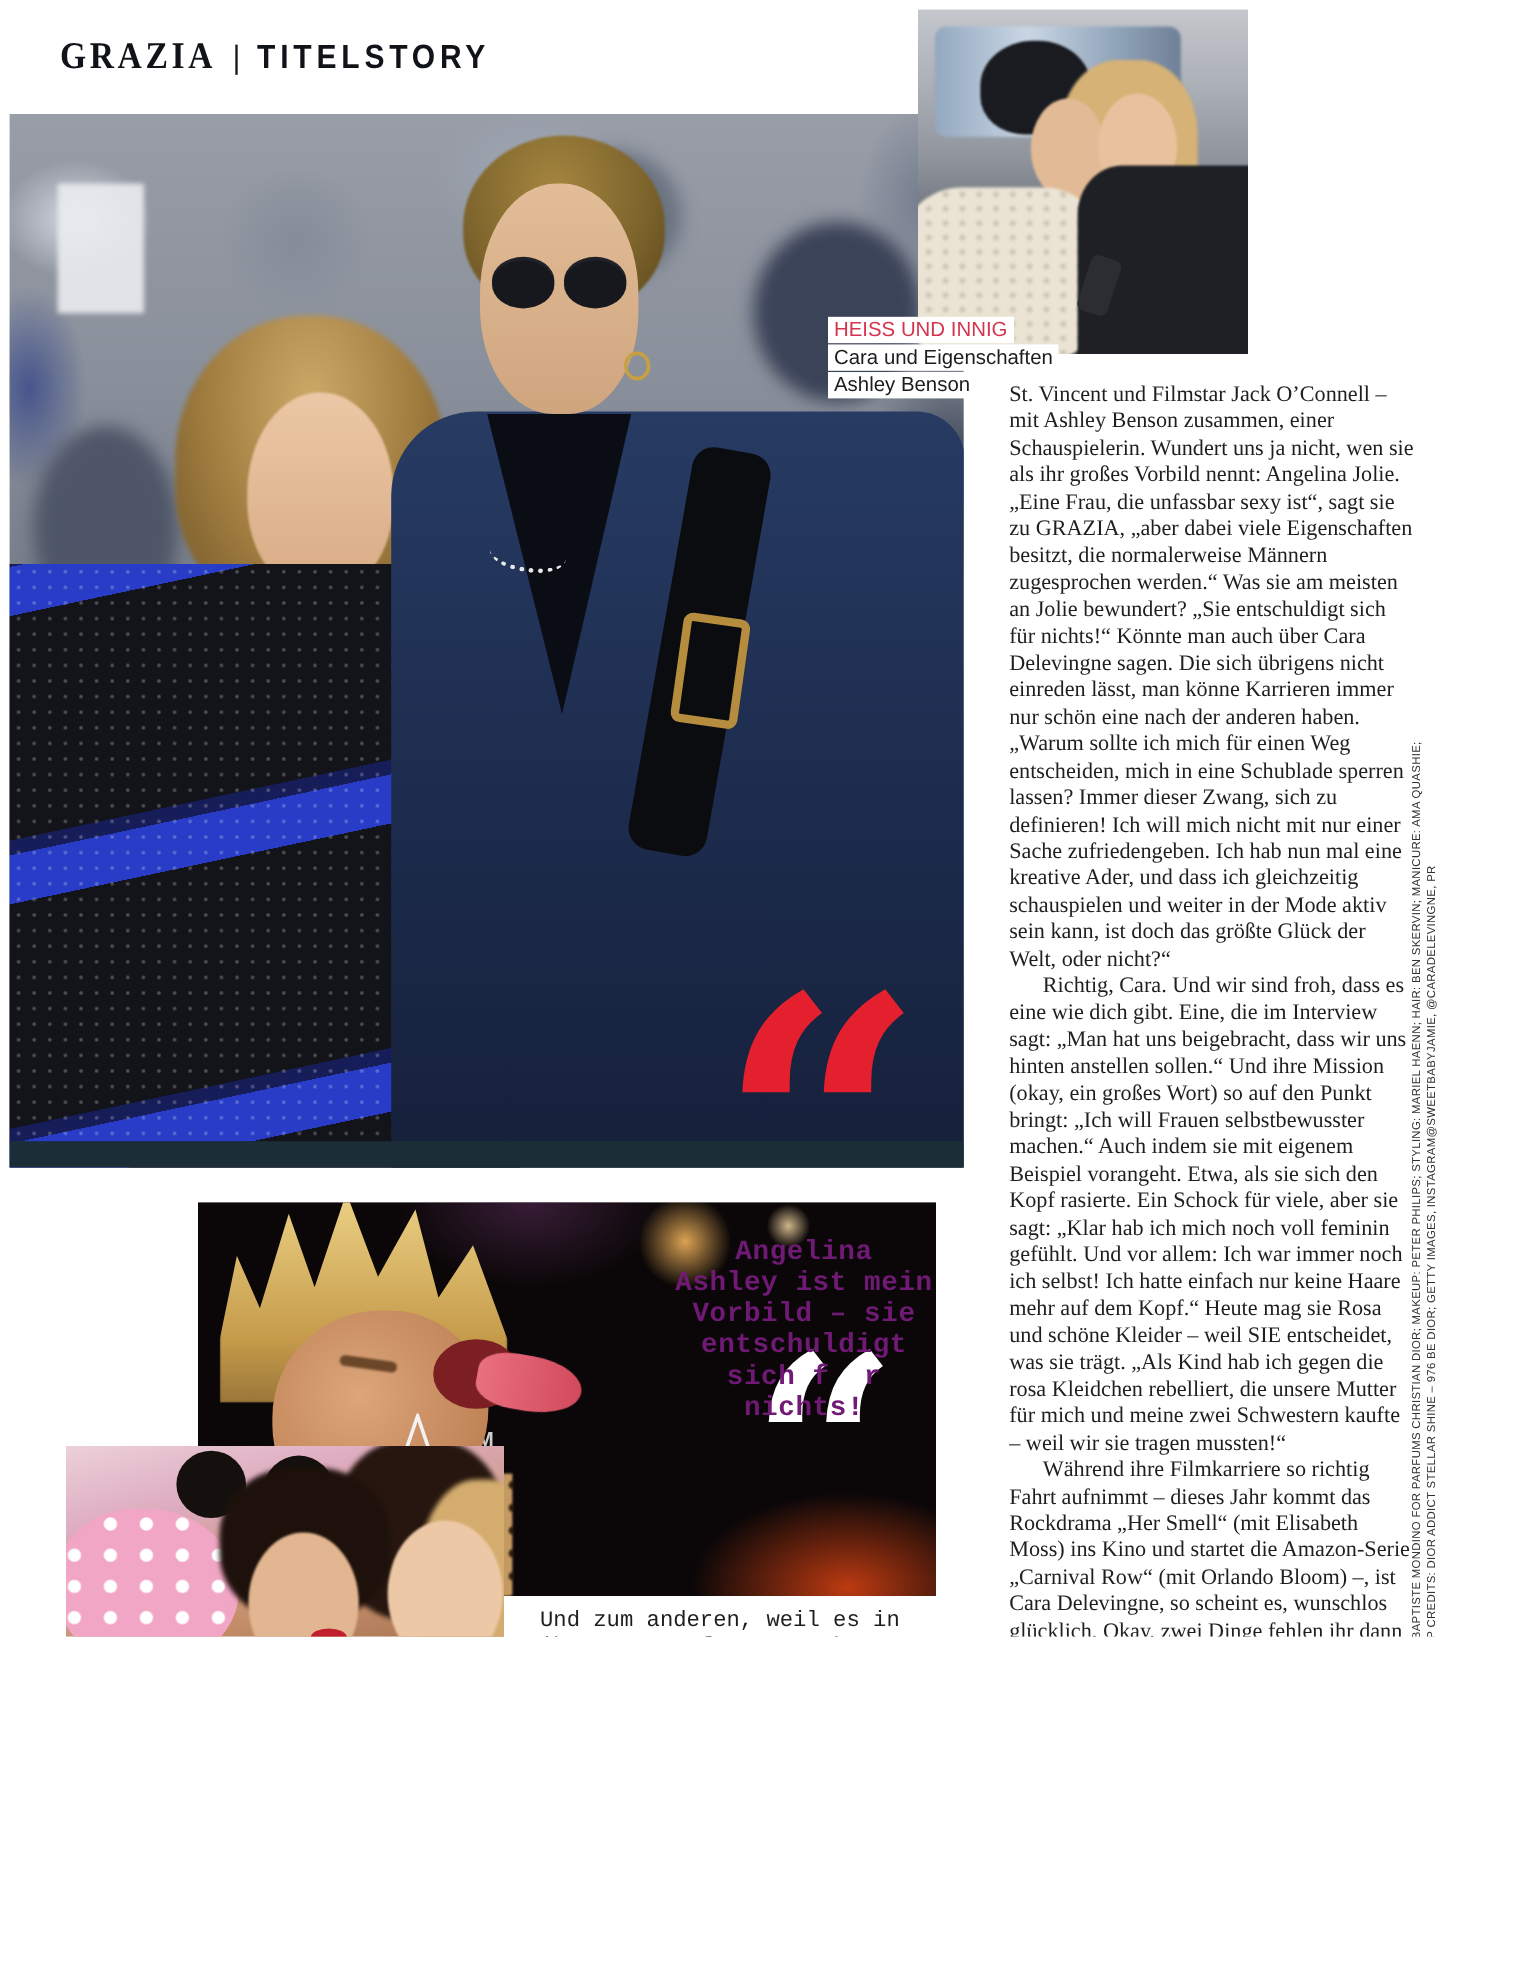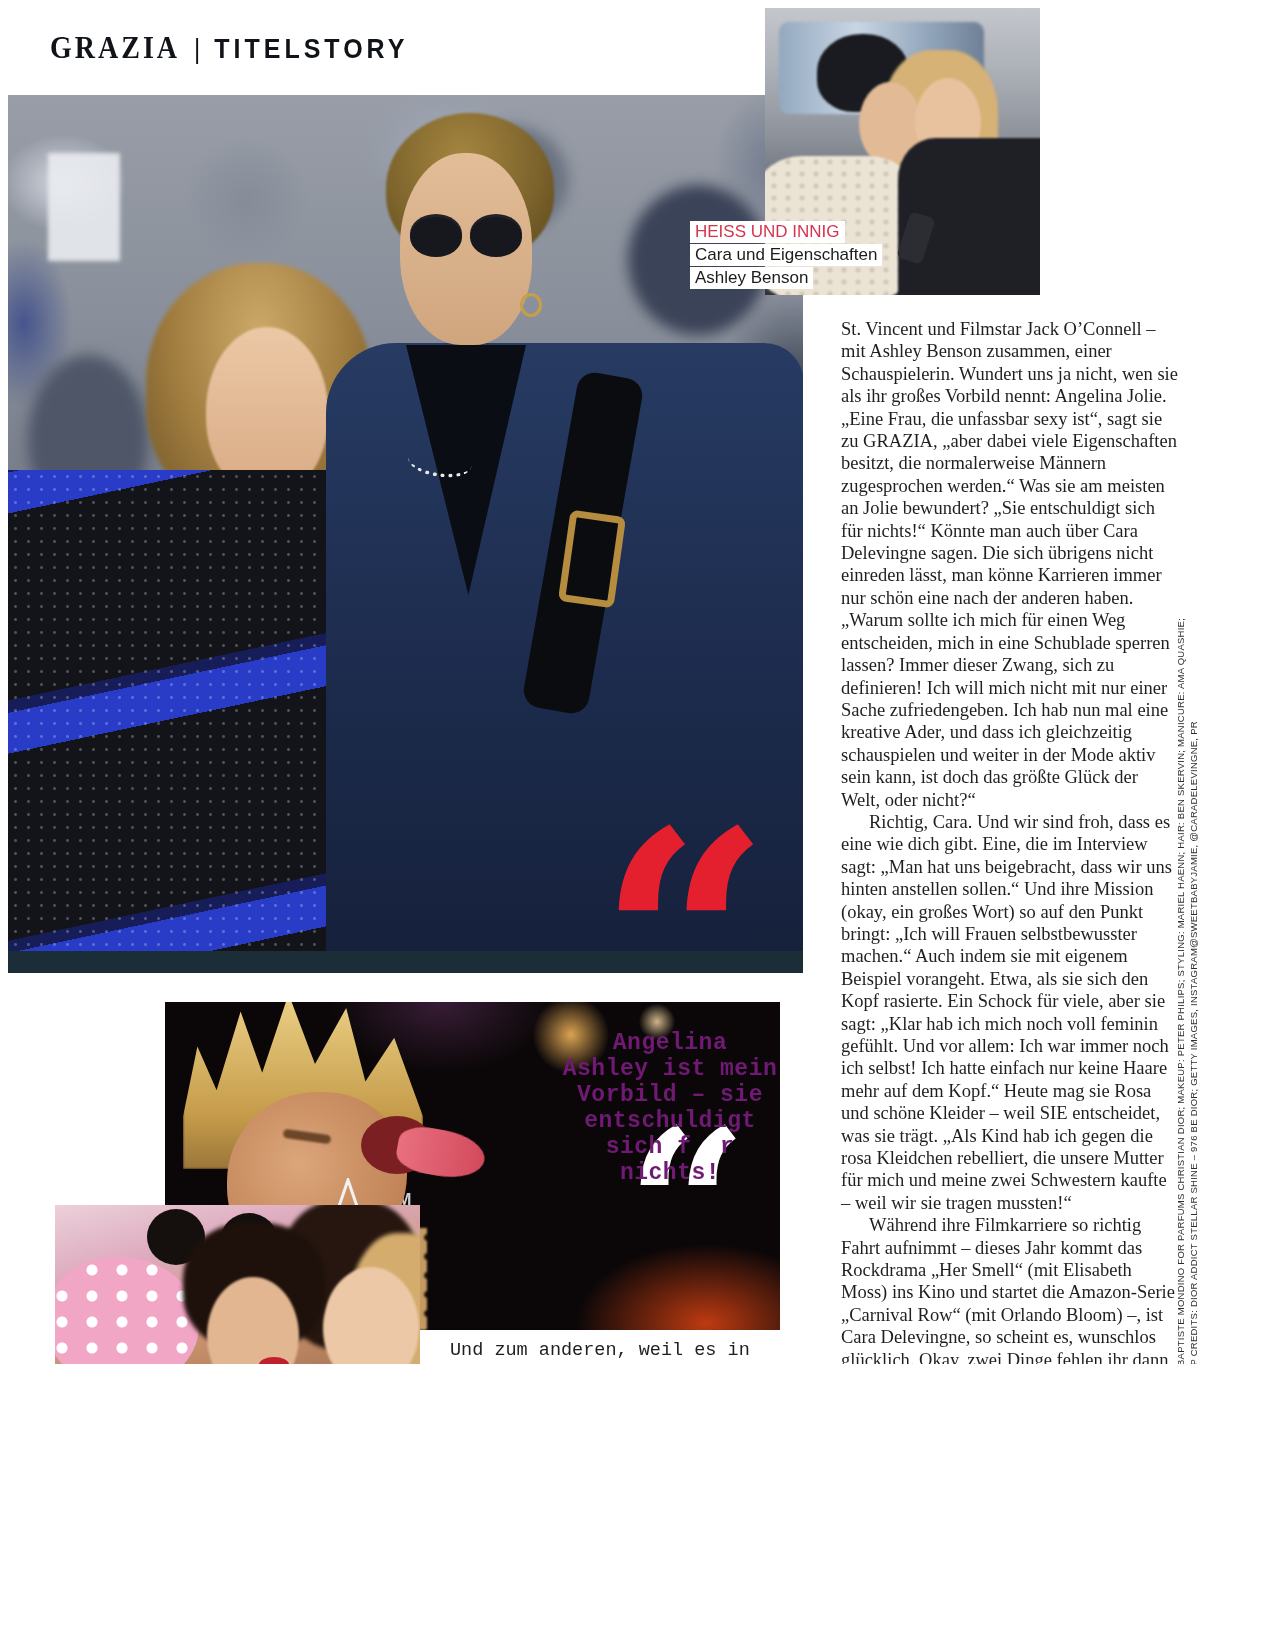--- a/index.html
+++ b/index.html
@@ -101,21 +101,21 @@
   .p4-beanie{left:52px;top:26px;width:92px;height:78px;border-radius:48% 48% 40% 40%;background:#191b20;filter:blur(.8px);}
   .p4-hairblond{left:118px;top:42px;width:115px;height:148px;border-radius:42%;background:#d6b276;filter:blur(1.5px);}
   .p4-face1{left:94px;top:74px;width:62px;height:84px;border-radius:50%;background:#e2ba96;filter:blur(.8px);}
   .p4-face2{left:150px;top:70px;width:66px;height:88px;border-radius:50%;background:#e8c29e;filter:blur(.8px);}
   .p4-fur{left:-12px;top:148px;width:165px;height:145px;border-radius:30%;filter:blur(1.2px);
           background-color:#ebe4d5;background-image:radial-gradient(circle 3px,rgba(175,165,145,.5) 2px,transparent 3px);
           background-size:14px 12px;}
   .p4-dark{right:-8px;bottom:-8px;width:150px;height:165px;border-radius:25% 0 0 0;background:#1e2026;filter:blur(1px);}
   .p4-phone{left:138px;top:206px;width:26px;height:48px;border-radius:6px;background:#2b2d33;transform:rotate(18deg);}
   
-  .cap{position:absolute;z-index:5;font-family:"Liberation Sans",sans-serif;font-size:17px;line-height:17px;}
+  .cap{position:absolute;z-index:5;font-family:"Liberation Sans",sans-serif;font-size:17px;line-height:17px;margin-top:43px;}
   .cap .line{display:block;margin-bottom:1px;}
   .cap .box{display:inline-block;background:#fff;padding:2px 5px 3px 5px;color:#1c1c1c;}
   .cap .tag{color:#d5344e;}
   .cap-heiss{left:690px;top:221px;}
   .cap-zunge{left:430px;top:1283px;}
   .cap-clique{right:858px;top:1535px;text-align:right;width:420px;left:auto;}
   
   .quote-mark{position:absolute;font-family:"DejaVu Serif",serif;font-weight:700;line-height:1;
               z-index:4;pointer-events:none;}
   .quote-top{left:598px;top:792px;font-size:300px;color:#e5202e;}

